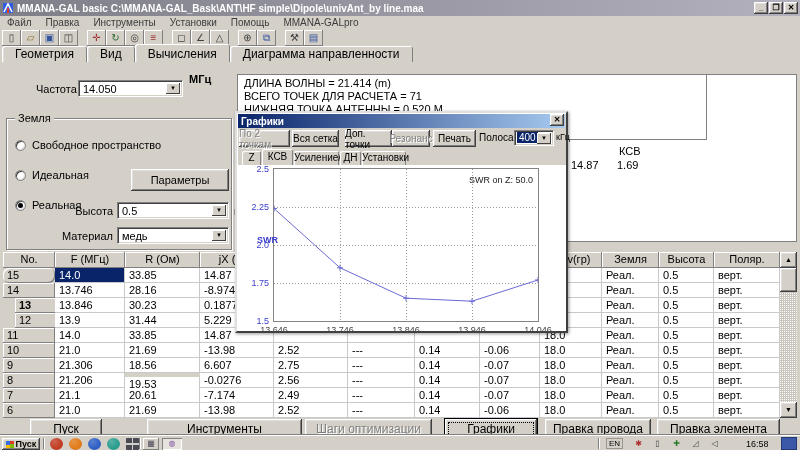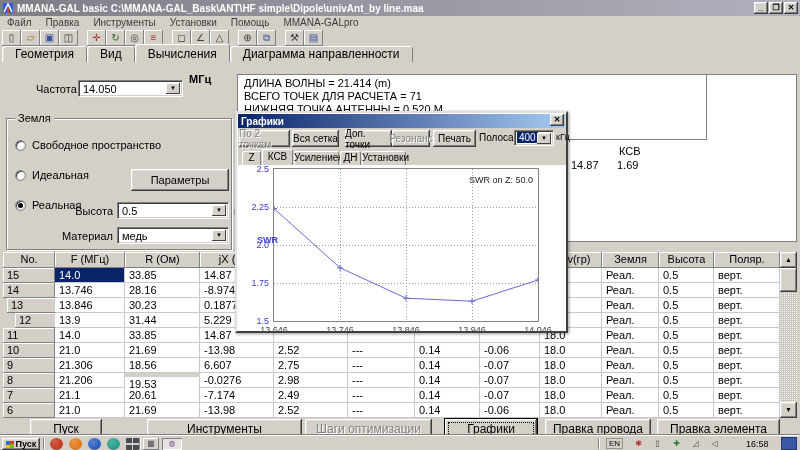--- a/index.html
+++ b/index.html
@@ -240,21 +240,21 @@
       <div class="th" style="left: 122px; top: 0px; width: 75px;">R (Ом)</div>
       <div class="th" style="left: 197px; top: 0px; width: 74px;">jX (Ом)</div>
       <div class="th" style="left: 271px; top: 0px; width: 74px;"></div>
       <div class="th" style="left: 345px; top: 0px; width: 67px;"></div>
       <div class="th" style="left: 412px; top: 0px; width: 65px;"></div>
       <div class="th" style="left: 477px; top: 0px; width: 60px;"></div>
       <div class="th" style="left: 537px; top: 0px; width: 62px;">Elev(гр)</div>
       <div class="th" style="left: 599px; top: 0px; width: 57px;">Земля</div>
       <div class="th" style="left: 656px; top: 0px; width: 55px;">Высота</div>
       <div class="th" style="left: 711px; top: 0px; width: 66px;">Поляр.</div>
-      <div class="td no" style="left: 0px; top: 16px; width: 52px;">15</div>
+      <div class="td no" style="left: 0px; top: 16px; width: 52px; border-radius: 6px;">15</div>
       <div class="td sel" style="left: 52px; top: 16px; width: 70px;">14.0</div>
       <div class="td" style="left: 122px; top: 16px; width: 75px;">33.85</div>
       <div class="td" style="left: 197px; top: 16px; width: 74px;">14.87</div>
       <div class="td" style="left: 271px; top: 16px; width: 74px;"></div>
       <div class="td" style="left: 345px; top: 16px; width: 67px;"></div>
       <div class="td" style="left: 412px; top: 16px; width: 65px;"></div>
       <div class="td" style="left: 477px; top: 16px; width: 60px;"></div>
       <div class="td" style="left: 537px; top: 16px; width: 62px;">18.0</div>
       <div class="td" style="left: 599px; top: 16px; width: 57px;">Реал.</div>
       <div class="td" style="left: 656px; top: 16px; width: 55px;">0.5</div>
@@ -264,21 +264,21 @@
       <div class="td" style="left: 122px; top: 31px; width: 75px;">28.16</div>
       <div class="td" style="left: 197px; top: 31px; width: 74px;">-8.974</div>
       <div class="td" style="left: 271px; top: 31px; width: 74px;"></div>
       <div class="td" style="left: 345px; top: 31px; width: 67px;"></div>
       <div class="td" style="left: 412px; top: 31px; width: 65px;"></div>
       <div class="td" style="left: 477px; top: 31px; width: 60px;"></div>
       <div class="td" style="left: 537px; top: 31px; width: 62px;">18.0</div>
       <div class="td" style="left: 599px; top: 31px; width: 57px;">Реал.</div>
       <div class="td" style="left: 656px; top: 31px; width: 55px;">0.5</div>
       <div class="td" style="left: 711px; top: 31px; width: 66px;">верт.</div>
-      <div class="td no" style="left: 4px; top: 46px; width: 52px;">13</div>
+      <div class="td no" style="left: 12px; top: 46px; width: 52px; font-weight: bold;">13</div>
       <div class="td" style="left: 52px; top: 46px; width: 70px;">13.846</div>
       <div class="td" style="left: 122px; top: 46px; width: 75px;">30.23</div>
       <div class="td" style="left: 197px; top: 46px; width: 74px;">0.1877</div>
       <div class="td" style="left: 271px; top: 46px; width: 74px;"></div>
       <div class="td" style="left: 345px; top: 46px; width: 67px;"></div>
       <div class="td" style="left: 412px; top: 46px; width: 65px;"></div>
       <div class="td" style="left: 477px; top: 46px; width: 60px;"></div>
       <div class="td" style="left: 537px; top: 46px; width: 62px;">18.0</div>
       <div class="td" style="left: 599px; top: 46px; width: 57px;">Реал.</div>
       <div class="td" style="left: 656px; top: 46px; width: 55px;">0.5</div>
@@ -328,21 +328,21 @@
       <div class="td" style="left: 412px; top: 106px; width: 65px;">0.14</div>
       <div class="td" style="left: 477px; top: 106px; width: 60px;">-0.07</div>
       <div class="td" style="left: 537px; top: 106px; width: 62px;">18.0</div>
       <div class="td" style="left: 599px; top: 106px; width: 57px;">Реал.</div>
       <div class="td" style="left: 656px; top: 106px; width: 55px;">0.5</div>
       <div class="td" style="left: 711px; top: 106px; width: 66px;">верт.</div>
       <div class="td no" style="left: 0px; top: 121px; width: 52px;">8</div>
       <div class="td" style="left: 52px; top: 121px; width: 70px;">21.206</div>
       <div class="td" style="left: 122px; top: 125px; width: 75px;">19.53</div>
       <div class="td" style="left: 197px; top: 121px; width: 74px;">-0.0276</div>
-      <div class="td" style="left: 271px; top: 121px; width: 74px;">2.98</div>
+      <div class="td" style="left: 271px; top: 121px; width: 74px;">2.56</div>
       <div class="td" style="left: 345px; top: 121px; width: 67px;">---</div>
       <div class="td" style="left: 412px; top: 121px; width: 65px;">0.14</div>
       <div class="td" style="left: 477px; top: 121px; width: 60px;">-0.07</div>
       <div class="td" style="left: 537px; top: 121px; width: 62px;">18.0</div>
       <div class="td" style="left: 599px; top: 121px; width: 57px;">Реал.</div>
       <div class="td" style="left: 656px; top: 121px; width: 55px;">0.5</div>
       <div class="td" style="left: 711px; top: 121px; width: 66px;">верт.</div>
       <div class="td no" style="left: 0px; top: 136px; width: 52px;">7</div>
       <div class="td" style="left: 52px; top: 136px; width: 70px;">21.1</div>
       <div class="td" style="left: 122px; top: 136px; width: 75px;">20.61</div>

